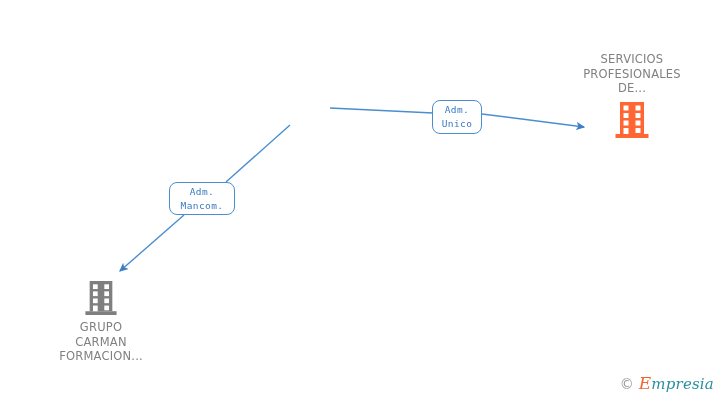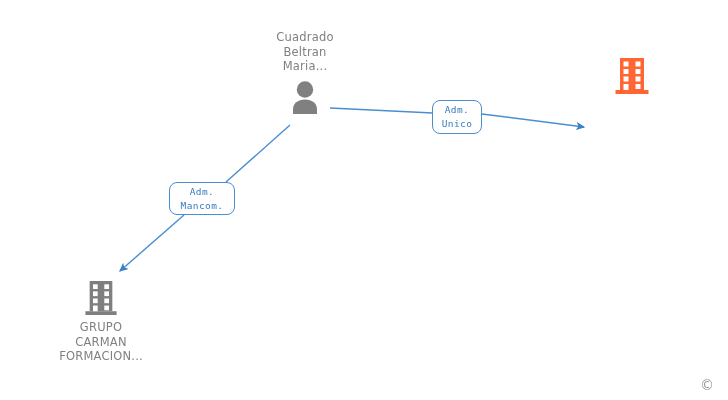--- a/index.html
+++ b/index.html
@@ -153,31 +153,25 @@
       </marker>
     </defs>
 
     <line x1="330" y1="108" x2="433" y2="113" stroke="#4a8ed0" stroke-width="1.4"></line>
     <line x1="482" y1="114" x2="584" y2="127" stroke="#4a8ed0" stroke-width="1.4" marker-end="url(#arrow)"></line>
 
     <line x1="290" y1="125" x2="226" y2="182" stroke="#4a8ed0" stroke-width="1.4"></line>
     <line x1="184" y1="215" x2="120" y2="271" stroke="#4a8ed0" stroke-width="1.4" marker-end="url(#arrow)"></line>
   </svg>
 
-  <div class="person-node">
-    <div class="node-label">Cuadrado
-Beltran
-Maria...</div>
-    <svg class="person-icon" width="32" height="34" viewBox="0 0 32 34">
-      <circle cx="16" cy="9.5" r="8.2" fill="#808080"></circle>
-      <path d="M16 19.5c-7.4 0-12 4.3-12 9.6V34h24v-4.9c0-5.3-4.6-9.6-12-9.6z" fill="#808080"></path>
-    </svg>
-  </div>
 
   <div class="company-node right">
+    <div class="node-label">SERVICIOS
+PROFESIONALES
+DE...</div>
     <svg class="company-icon" width="36" height="38" viewBox="0 0 36 38">
       <rect x="6" y="1" width="24" height="32" fill="#ff6633"></rect>
       <rect x="1.5" y="33" width="33" height="4" fill="#ff6633"></rect>
       <rect x="9.5" y="4.5" width="5" height="5" fill="#ffffff"></rect>
       <rect x="21.5" y="4.5" width="5" height="5" fill="#ffffff"></rect>
       <rect x="9.5" y="12" width="5" height="5" fill="#ffffff"></rect>
       <rect x="21.5" y="12" width="5" height="5" fill="#ffffff"></rect>
       <rect x="9.5" y="19.5" width="5" height="5" fill="#ffffff"></rect>
       <rect x="21.5" y="19.5" width="5" height="5" fill="#ffffff"></rect>
       <rect x="9.5" y="27" width="5" height="6" fill="#ffffff"></rect>
@@ -204,15 +198,16 @@
   </div>
 
   <div class="edge-box unico">Adm.
 Unico</div>
 
   <div class="edge-box mancom">Adm.
 Mancom.</div>
 
   <div class="watermark">
     <span class="c-mark">©</span>
+    <span class="brand"><span class="cap">E</span><span>mpresia</span></span>
   </div>
 
 </div>
 
 </body></html>

